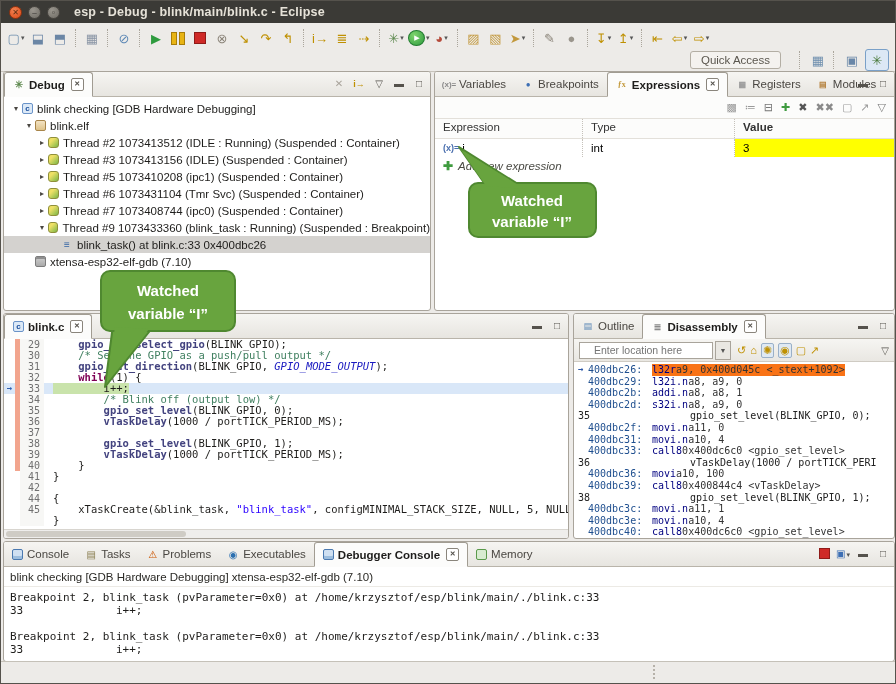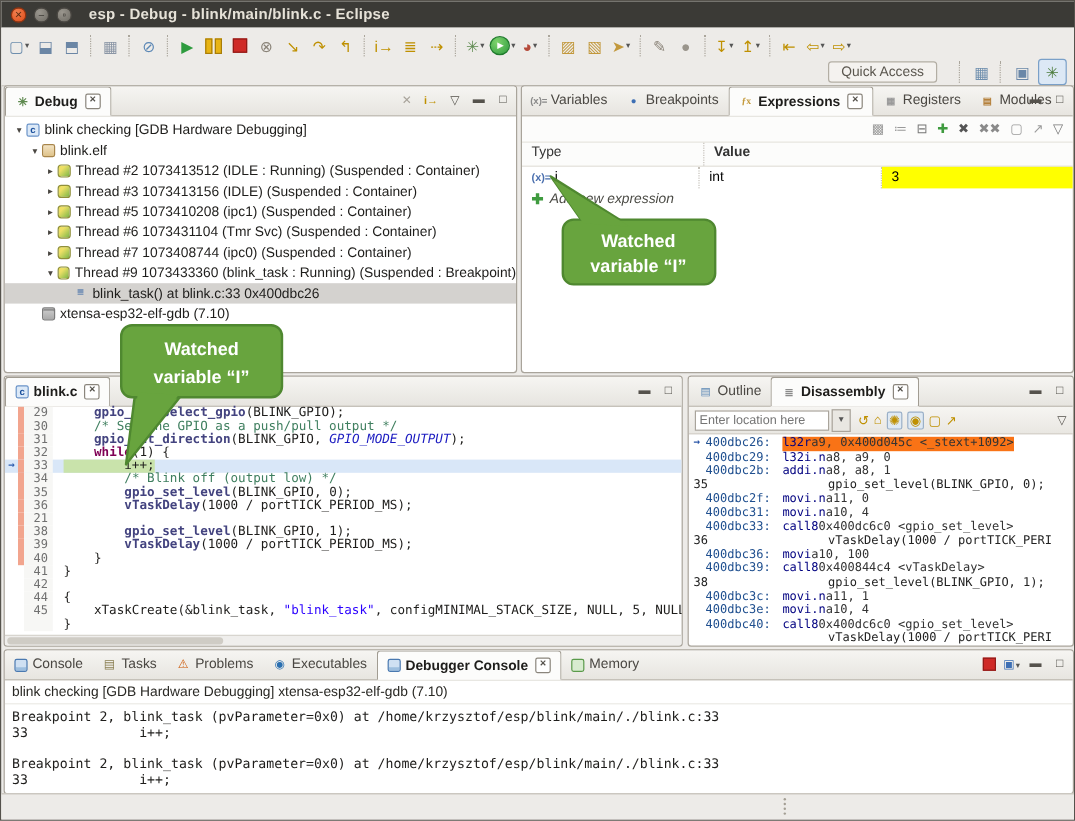--- a/index.html
+++ b/index.html
@@ -85,21 +85,21 @@
   .cm{color:#3f7f5f;}
   .str{color:#2a00ff;}
   .mac{color:#1a1ac0;font-style:italic;}
   .fn{color:#43437f;font-weight:bold;}
   .fnb{font-weight:bold;color:#111;}
   .hsb{position:absolute;left:0;right:0;bottom:0;height:8px;background:#efeeec;border-top:1px solid #d8d5cf;}
   .hsb i{display:block;width:180px;height:6px;margin-top:1px;margin-left:2px;background:#cfccc5;border-radius:3px;}
   
   .locbar{height:22px;display:flex;align-items:center;background:linear-gradient(#f6f5f2,#e9e7e2);
           border-bottom:1px solid #cfcbc3;padding-left:5px;gap:2px;}
-  .locinput{width:104px;height:15px;font-size:10.5px;border:1px solid #a9a49b;padding:0 3px;color:#333;font-family:"Liberation Sans",sans-serif;}
+  .locinput{width:104px;height:15px;font-size:10.5px;border:1px solid #a9a49b;padding:0 14px;color:#333;font-family:"Liberation Sans",sans-serif;}
   .locdrop{width:14px;height:17px;border:1px solid #a9a49b;background:#e9e7e2;font-size:7px;color:#555;
            display:inline-flex;align-items:center;justify-content:center;}
   .dicon{font-size:11px;color:#bf9000;margin-left:4px;}
   .dicon.toggled{border:1px solid #9ab0c8;background:#dfe9f3;border-radius:2px;padding:0 1px;}
   .disasm{font-family:"DejaVu Sans Mono",monospace;font-size:10px;line-height:11.6px;position:relative;padding-top:2px;}
   .drow{height:11.6px;white-space:pre;display:flex;align-items:center;padding-left:4px;position:relative;}
   .drow .dmark{width:10px;flex:none;color:#2a56a8;font-size:9px;font-weight:bold;}
   .drow .addr{width:64px;flex:none;color:#1f4f8f;}
   .drow .mn{width:52px;flex:none;color:#000080;}
   .drow .ops{color:#333;}
@@ -352,20 +352,21 @@
         <span class="xticon" style="color: rgb(154, 154, 154);">≔</span>
         <span class="xticon" style="color: rgb(119, 119, 119);">⊟</span>
         <span class="xticon" style="color: rgb(63, 155, 63);">✚</span>
         <span class="xticon" style="color: rgb(85, 85, 85);">✖</span>
         <span class="xticon" style="color: rgb(138, 138, 138);">✖✖</span>
         <span class="xticon" style="color: rgb(154, 154, 154);">▢</span>
         <span class="xticon" style="color: rgb(154, 154, 154);">↗</span>
         <span class="xticon">▽</span>
       </div>
     <div class="thead">
+      <div style="width:148px;">Expression</div>
       <div style="width:152px;">Type</div>
       <div style="flex:1;border-right:none;font-weight:bold;">Value</div>
     </div>
     <div class="trow2">
       <div class="cell" style="width:148px;">
         <span class="xvaricon">(x)=</span>
         <span>i</span>
       </div>
       <div class="cell" style="width:152px;">
         <span>int</span>
@@ -394,21 +395,21 @@
     </div>
     <div class="code-area" id="code-area">
         <div class="code-line"><span class="g-mark"></span><span class="g-diff on"></span><span class="g-num">29</span><span class="g-fold"></span><span class="code-text"><span>    </span><span class="fn">gpio_pad_select_gpio</span><span>(BLINK_GPIO);</span></span></div>
         <div class="code-line"><span class="g-mark"></span><span class="g-diff on"></span><span class="g-num">30</span><span class="g-fold"></span><span class="code-text"><span>    </span><span class="cm">/* Set the GPIO as a push/pull output */</span></span></div>
         <div class="code-line"><span class="g-mark"></span><span class="g-diff on"></span><span class="g-num">31</span><span class="g-fold"></span><span class="code-text"><span>    </span><span class="fn">gpio_set_direction</span><span>(BLINK_GPIO, </span><span class="mac">GPIO_MODE_OUTPUT</span><span>);</span></span></div>
         <div class="code-line"><span class="g-mark"></span><span class="g-diff on"></span><span class="g-num">32</span><span class="g-fold"></span><span class="code-text"><span>    </span><span class="kw">while</span><span>(1) {</span></span></div>
         <div class="code-line current"><span class="g-mark">→</span><span class="g-diff on"></span><span class="g-num">33</span><span class="g-fold"></span><span class="code-text"><span>        i++;</span></span></div>
         <div class="code-line"><span class="g-mark"></span><span class="g-diff on"></span><span class="g-num">34</span><span class="g-fold"></span><span class="code-text"><span>        </span><span class="cm">/* Blink off (output low) */</span></span></div>
         <div class="code-line"><span class="g-mark"></span><span class="g-diff on"></span><span class="g-num">35</span><span class="g-fold"></span><span class="code-text"><span>        </span><span class="fn">gpio_set_level</span><span>(BLINK_GPIO, 0);</span></span></div>
         <div class="code-line"><span class="g-mark"></span><span class="g-diff on"></span><span class="g-num">36</span><span class="g-fold"></span><span class="code-text"><span>        </span><span class="fn">vTaskDelay</span><span>(1000 / portTICK_PERIOD_MS);</span></span></div>
-        <div class="code-line"><span class="g-mark"></span><span class="g-diff on"></span><span class="g-num">21</span><span class="g-fold"></span></div>
+        <div class="code-line"><span class="g-mark"></span><span class="g-diff on"></span><span class="g-num">37</span><span class="g-fold"></span></div>
         <div class="code-line"><span class="g-mark"></span><span class="g-diff on"></span><span class="g-num">38</span><span class="g-fold"></span><span class="code-text"><span>        </span><span class="fn">gpio_set_level</span><span>(BLINK_GPIO, 1);</span></span></div>
         <div class="code-line"><span class="g-mark"></span><span class="g-diff on"></span><span class="g-num">39</span><span class="g-fold"></span><span class="code-text"><span>        </span><span class="fn">vTaskDelay</span><span>(1000 / portTICK_PERIOD_MS);</span></span></div>
         <div class="code-line"><span class="g-mark"></span><span class="g-diff on"></span><span class="g-num">40</span><span class="g-fold"></span><span class="code-text"><span>    }</span></span></div>
         <div class="code-line"><span class="g-mark"></span><span class="g-diff"></span><span class="g-num">41</span><span class="g-fold"></span><span class="code-text"><span>}</span></span></div>
         <div class="code-line"><span class="g-mark"></span><span class="g-diff"></span><span class="g-num">42</span><span class="g-fold"></span><span class="code-text"></span></div>
         <div class="code-line"><span class="g-mark"></span><span class="g-diff"></span><span class="g-num">44</span><span class="g-fold"></span><span class="code-text"><span>{</span></span></div>
         <div class="code-line"><span class="g-mark"></span><span class="g-diff"></span><span class="g-num">45</span><span class="g-fold"></span><span class="code-text"><span>    xTaskCreate(&amp;blink_task, </span><span class="str">"blink_task"</span><span>, configMINIMAL_STACK_SIZE, NULL, 5, NULL);</span></span></div>
         <div class="code-line"><span class="g-mark"></span><span class="g-diff"></span><span class="g-num"></span><span class="g-fold"></span><span class="code-text"><span>}</span></span></div>
       </div>
     <div class="hsb">
@@ -442,20 +443,21 @@
           <span class="dicon toggled">◉</span>
           <span class="dicon">▢</span>
           <span class="dicon">↗</span>
         </span>
       <span class="chbtn" style="margin-right:2px;">▽</span>
     </div>
     <div class="disasm" id="disasm-lines">
         <div class="drow"><span class="dmark">→</span><span class="addr">400dbc26:</span><span class="curspan"><span class="mn">l32r</span><span class="ops">a9, 0x400d045c &lt;_stext+1092&gt;</span></span></div>
         <div class="drow"><span class="dmark"></span><span class="addr">400dbc29:</span><span><span class="mn">l32i.n</span><span class="ops">a8, a9, 0</span></span></div>
         <div class="drow"><span class="dmark"></span><span class="addr">400dbc2b:</span><span><span class="mn">addi.n</span><span class="ops">a8, a8, 1</span></span></div>
+        <div class="drow"><span class="dmark"></span><span class="addr">400dbc2d:</span><span><span class="mn">s32i.n</span><span class="ops">a8, a9, 0</span></span></div>
         <div class="drow"><span class="srcind">35</span><span class="srctxt">gpio_set_level(BLINK_GPIO, 0);</span></div>
         <div class="drow"><span class="dmark"></span><span class="addr">400dbc2f:</span><span><span class="mn">movi.n</span><span class="ops">a11, 0</span></span></div>
         <div class="drow"><span class="dmark"></span><span class="addr">400dbc31:</span><span><span class="mn">movi.n</span><span class="ops">a10, 4</span></span></div>
         <div class="drow"><span class="dmark"></span><span class="addr">400dbc33:</span><span><span class="mn">call8</span><span class="ops">0x400dc6c0 &lt;gpio_set_level&gt;</span></span></div>
         <div class="drow"><span class="srcind">36</span><span class="srctxt">vTaskDelay(1000 / portTICK_PERI</span></div>
         <div class="drow"><span class="dmark"></span><span class="addr">400dbc36:</span><span><span class="mn">movi</span><span class="ops">a10, 100</span></span></div>
         <div class="drow"><span class="dmark"></span><span class="addr">400dbc39:</span><span><span class="mn">call8</span><span class="ops">0x400844c4 &lt;vTaskDelay&gt;</span></span></div>
         <div class="drow"><span class="srcind">38</span><span class="srctxt">gpio_set_level(BLINK_GPIO, 1);</span></div>
         <div class="drow"><span class="dmark"></span><span class="addr">400dbc3c:</span><span><span class="mn">movi.n</span><span class="ops">a11, 1</span></span></div>
         <div class="drow"><span class="dmark"></span><span class="addr">400dbc3e:</span><span><span class="mn">movi.n</span><span class="ops">a10, 4</span></span></div>

